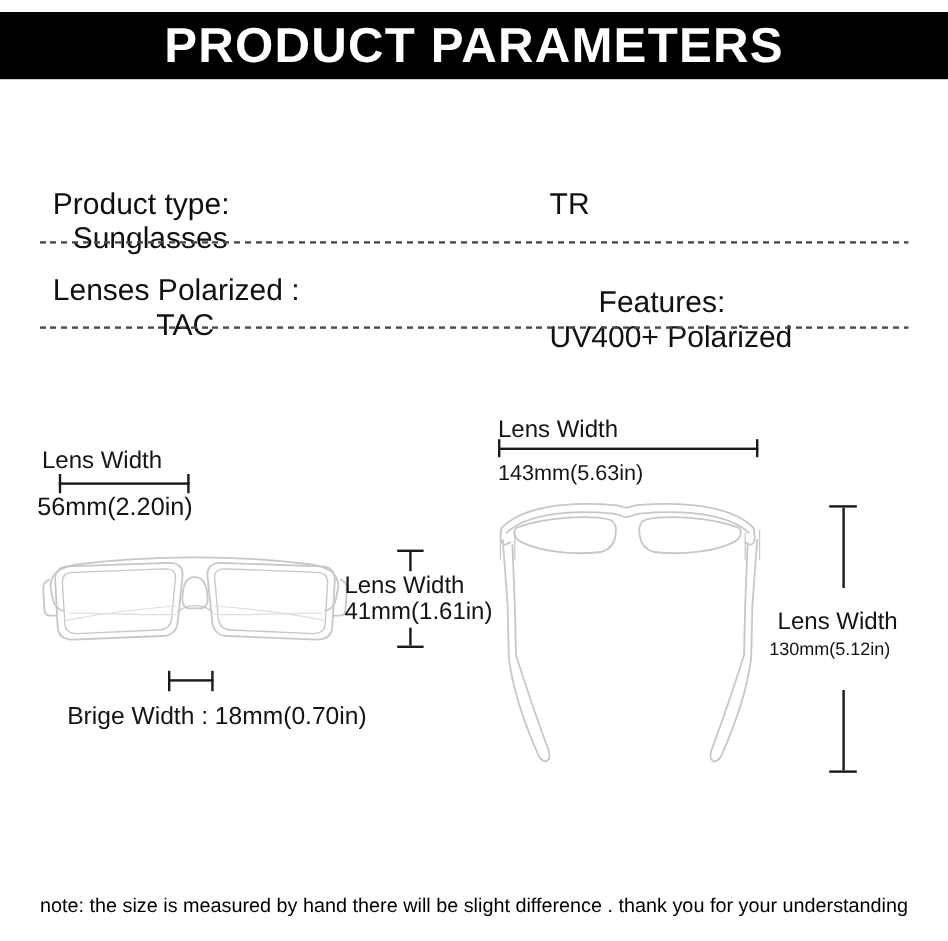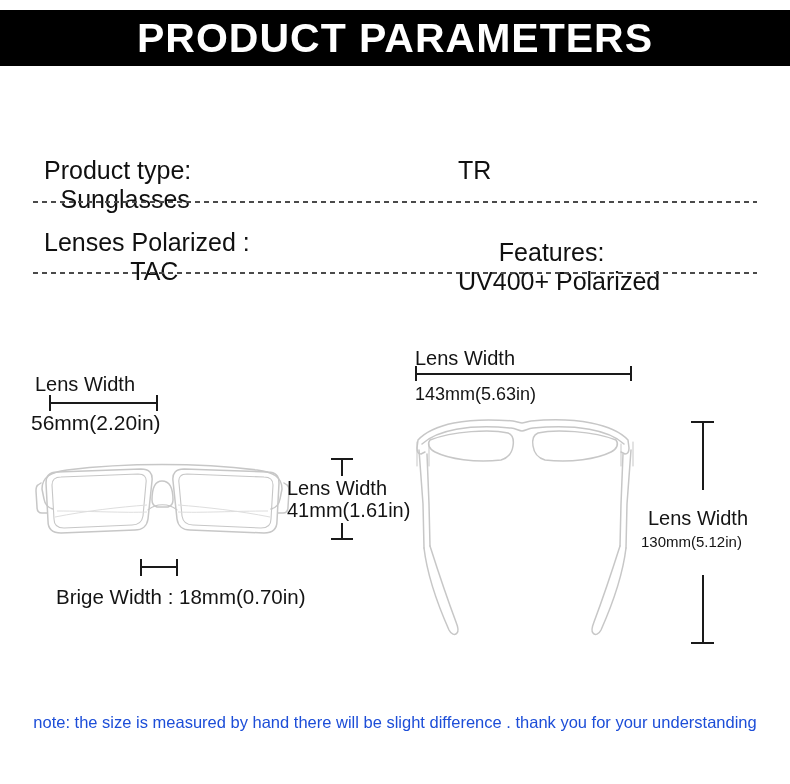--- a/index.html
+++ b/index.html
@@ -38,22 +38,22 @@
   }
   .hmeasure{position:absolute;}
   .hmeasure .hline{position:absolute;left:0;right:0;top:7px;height:2px;background:#1a1a1a;}
   .hmeasure .tick{position:absolute;top:0;bottom:0;width:2px;background:#1a1a1a;}
   .hmeasure .tick.l{left:0;}
   .hmeasure .tick.r{right:0;}
   .bar{position:absolute;height:2px;background:#1a1a1a;}
   .stem{position:absolute;width:2px;background:#1a1a1a;}
   
   .note{
-    position:absolute;left:0;top:713px;width:790px;
-    text-align:center;font-size:16.5px;color:#1d4ed8;white-space:nowrap;
+    position:absolute;left:0;top:746px;width:790px;
+    text-align:center;font-size:16.5px;color:#000000;white-space:nowrap;
   }
   .sketch{position:absolute;}
 </style>
 </head>
 <body>
 
 <div id="page">
 
   <div class="banner">
     <div class="banner-title">PRODUCT PARAMETERS</div>

